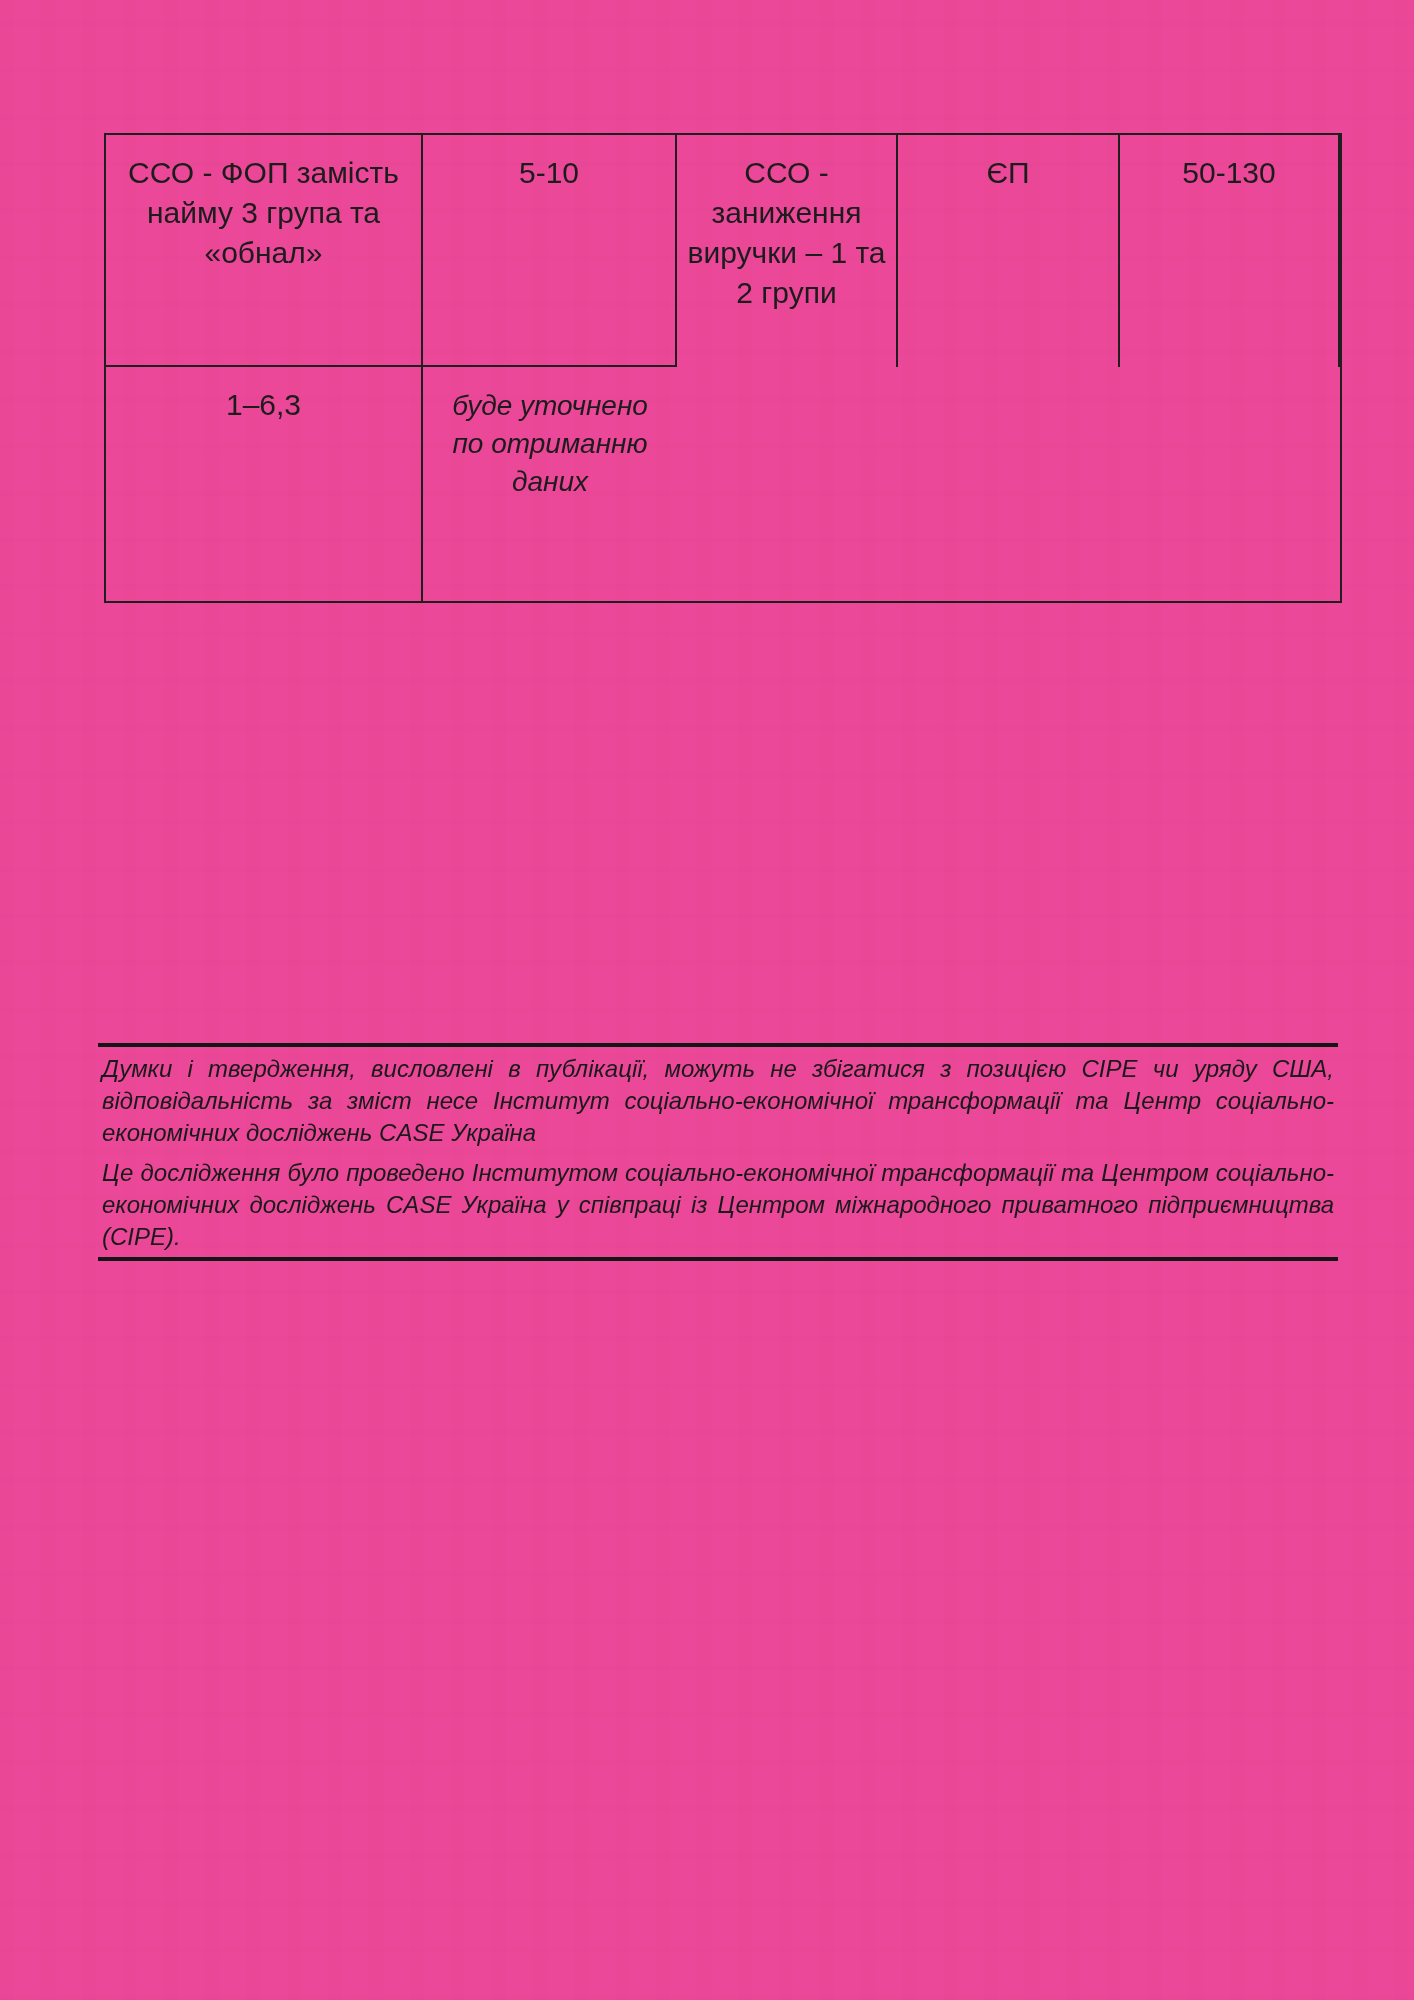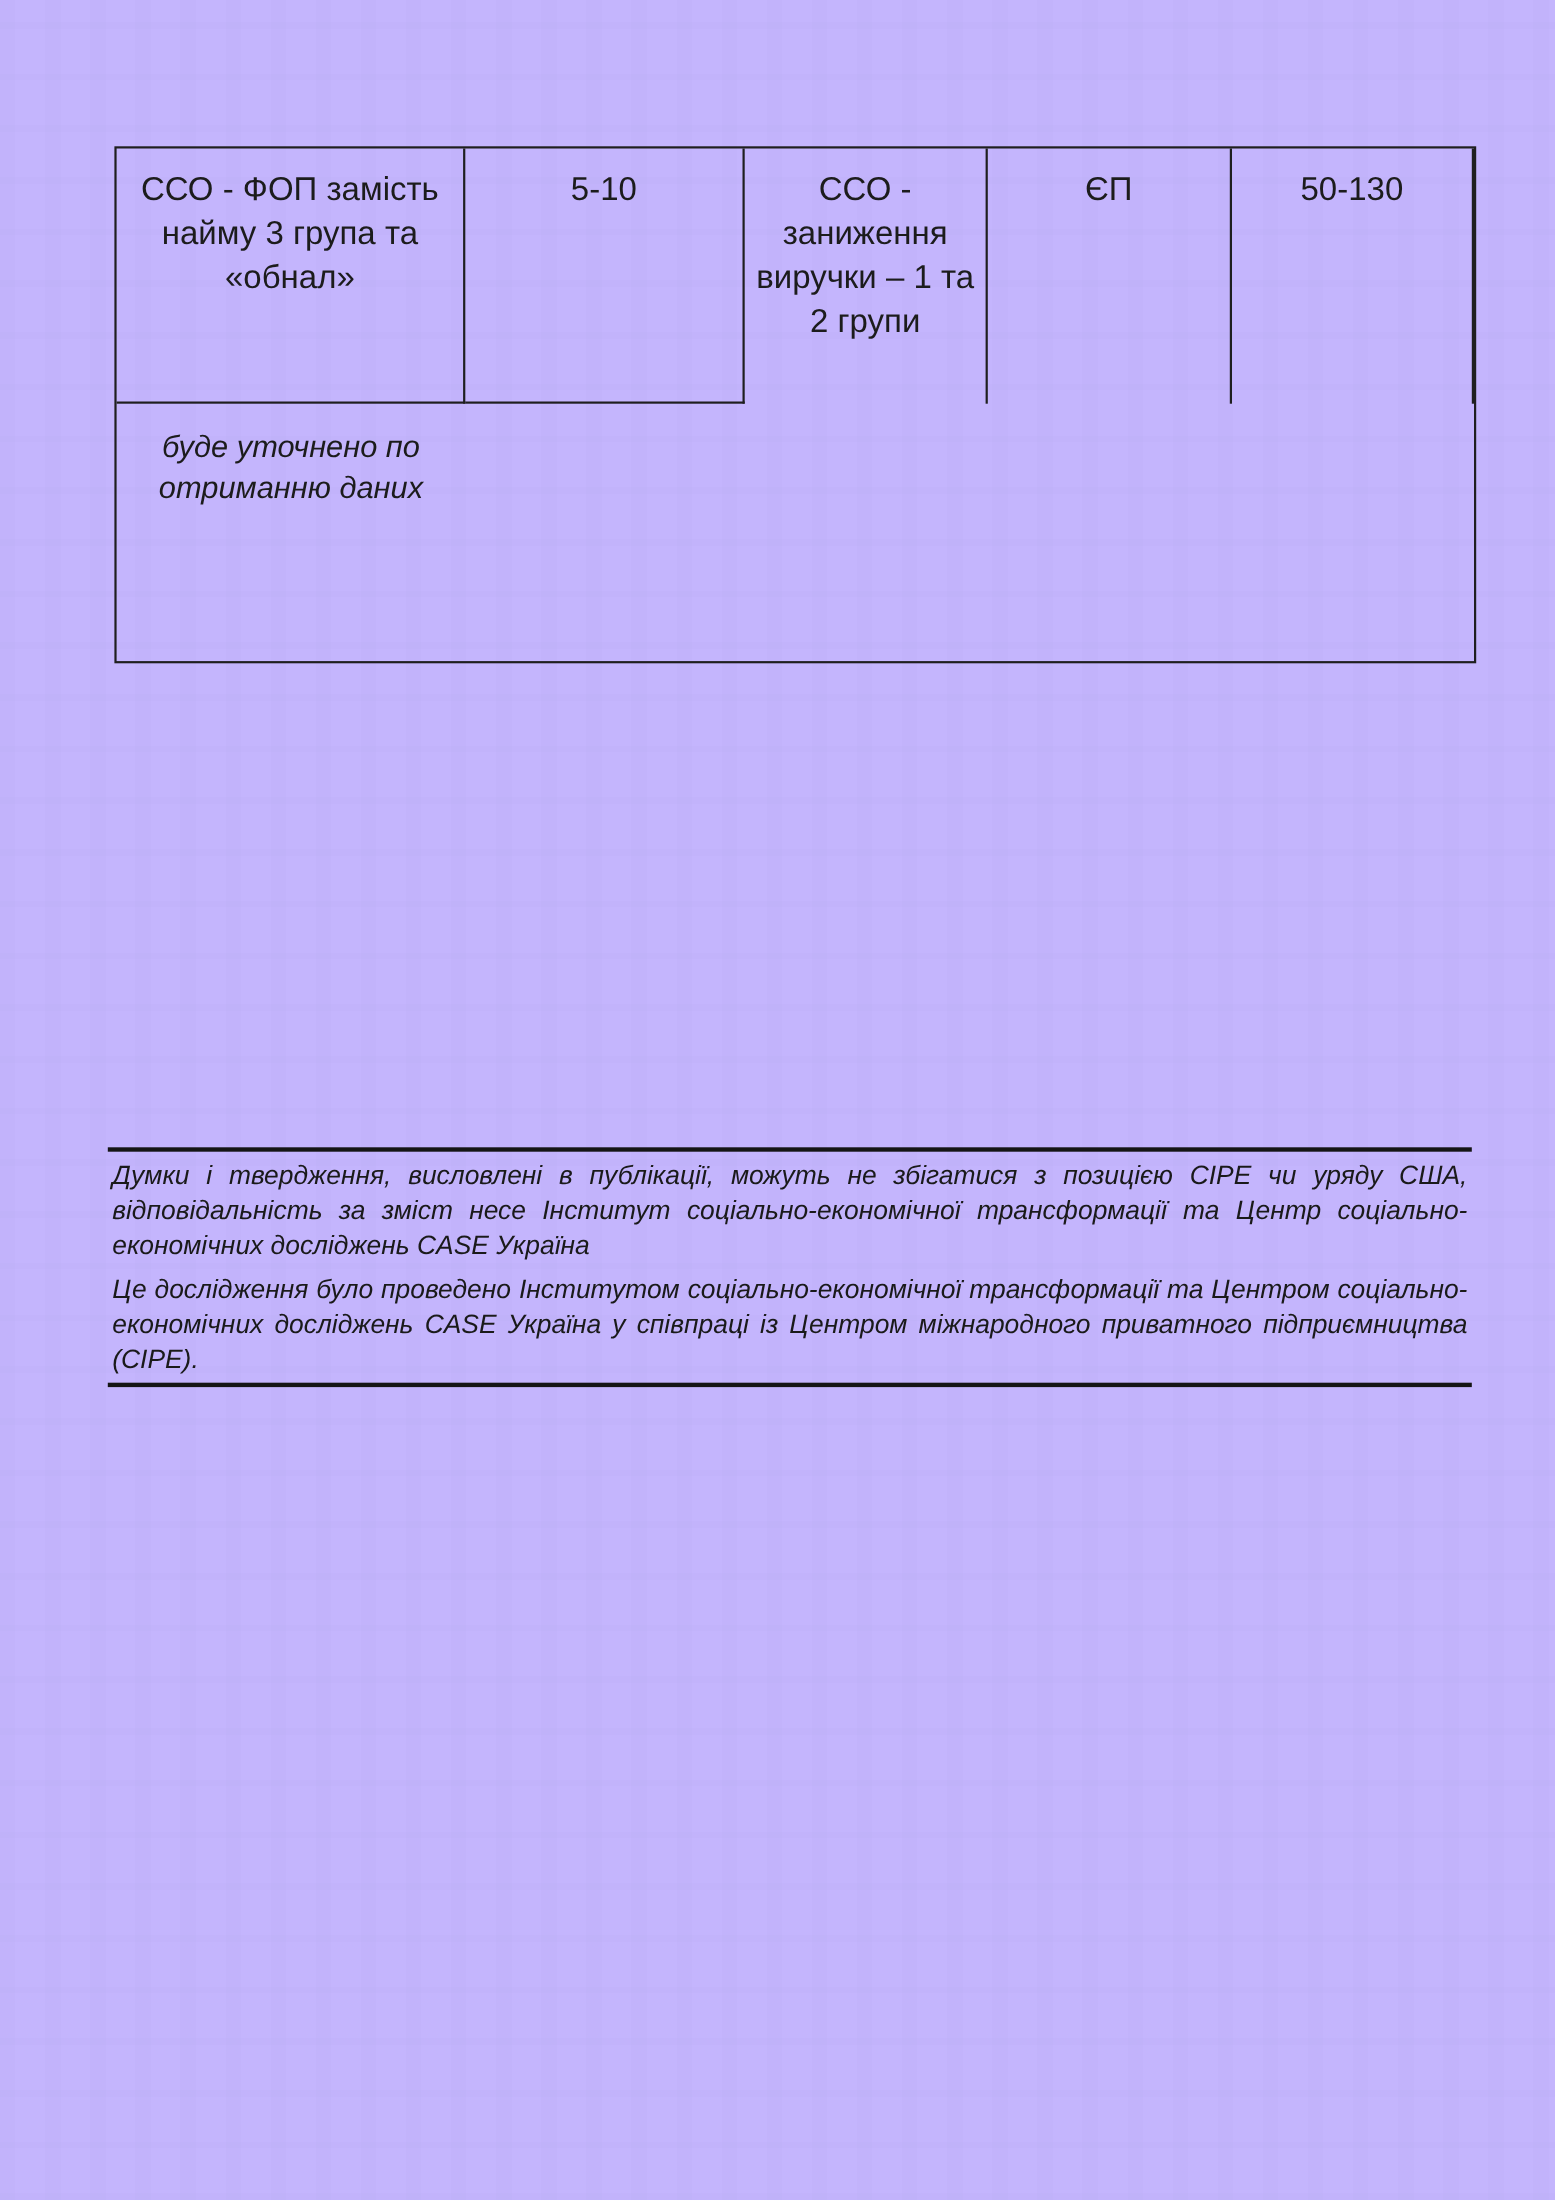--- a/index.html
+++ b/index.html
@@ -5,21 +5,21 @@
   html, body {
     margin: 0;
     padding: 0;
     background: #e8e8e8;
   }
   .page {
     position: relative;
     width: 1414px;
     height: 2000px;
     margin: 0 auto;
-    background: #c4b5fd;
+    background: #ec4899;
     overflow: hidden;
     font-family: "Liberation Sans", "DejaVu Sans", sans-serif;
     color: #1c1c1c;
   }
   
   .scan-noise {
     position: absolute;
     inset: 0;
     pointer-events: none;
     background:
@@ -94,20 +94,21 @@
 
   <div class="scan-noise"></div>
 
   <div class="doc-table">
     <div class="cell">ССО - ФОП замість найму 3 група та «обнал»</div>
     <div class="cell">5-10</div>
 
     <div class="cell last-row">ССО - заниження виручки – 1 та 2 групи</div>
     <div class="cell last-row">ЄП</div>
     <div class="cell last-row">50-130</div>
+    <div class="cell last-row">1–6,3</div>
     <div class="cell note last-col last-row">буде уточнено по отриманню даних</div>
   </div>
 
 
   <div class="disclaimer">
     <div class="rule"></div>
     <div class="disclaimer-body">
       <p>Думки і твердження, висловлені в публікації, можуть не збігатися з позицією CIPE чи уряду США, відповідальність за зміст несе Інститут соціально-економічної трансформації та Центр соціально-економічних досліджень CASE Україна</p>
       <p>Це дослідження було проведено Інститутом соціально-економічної трансформації та Центром соціально-економічних досліджень CASE Україна у співпраці із Центром міжнародного приватного підприємництва (CIPE).</p>
     </div>

